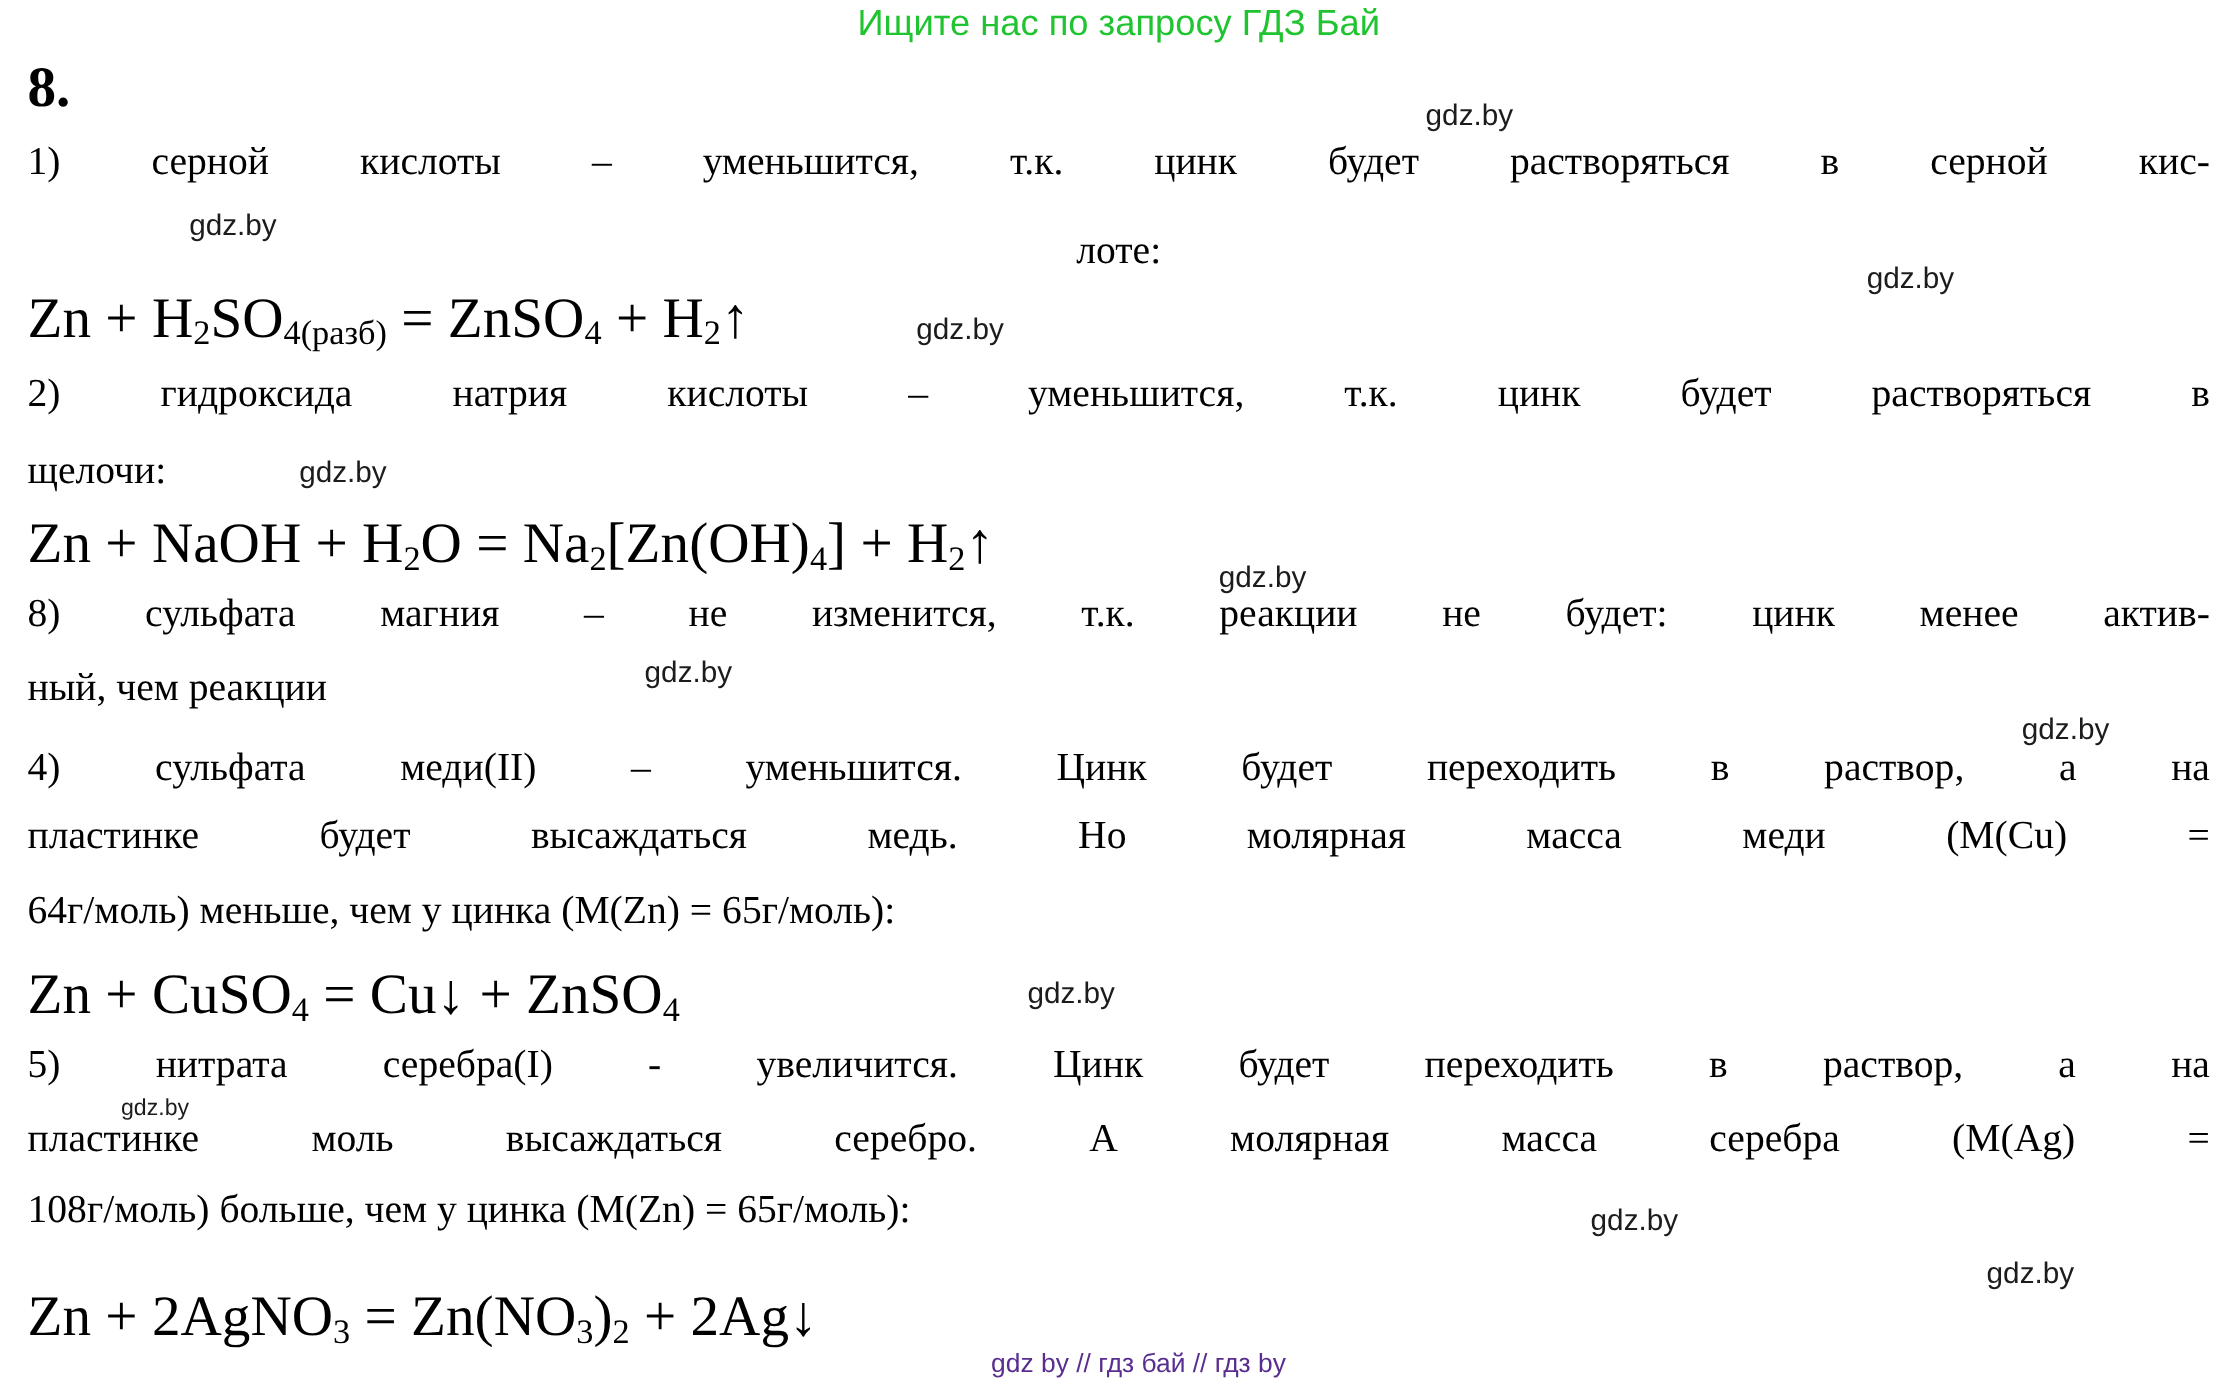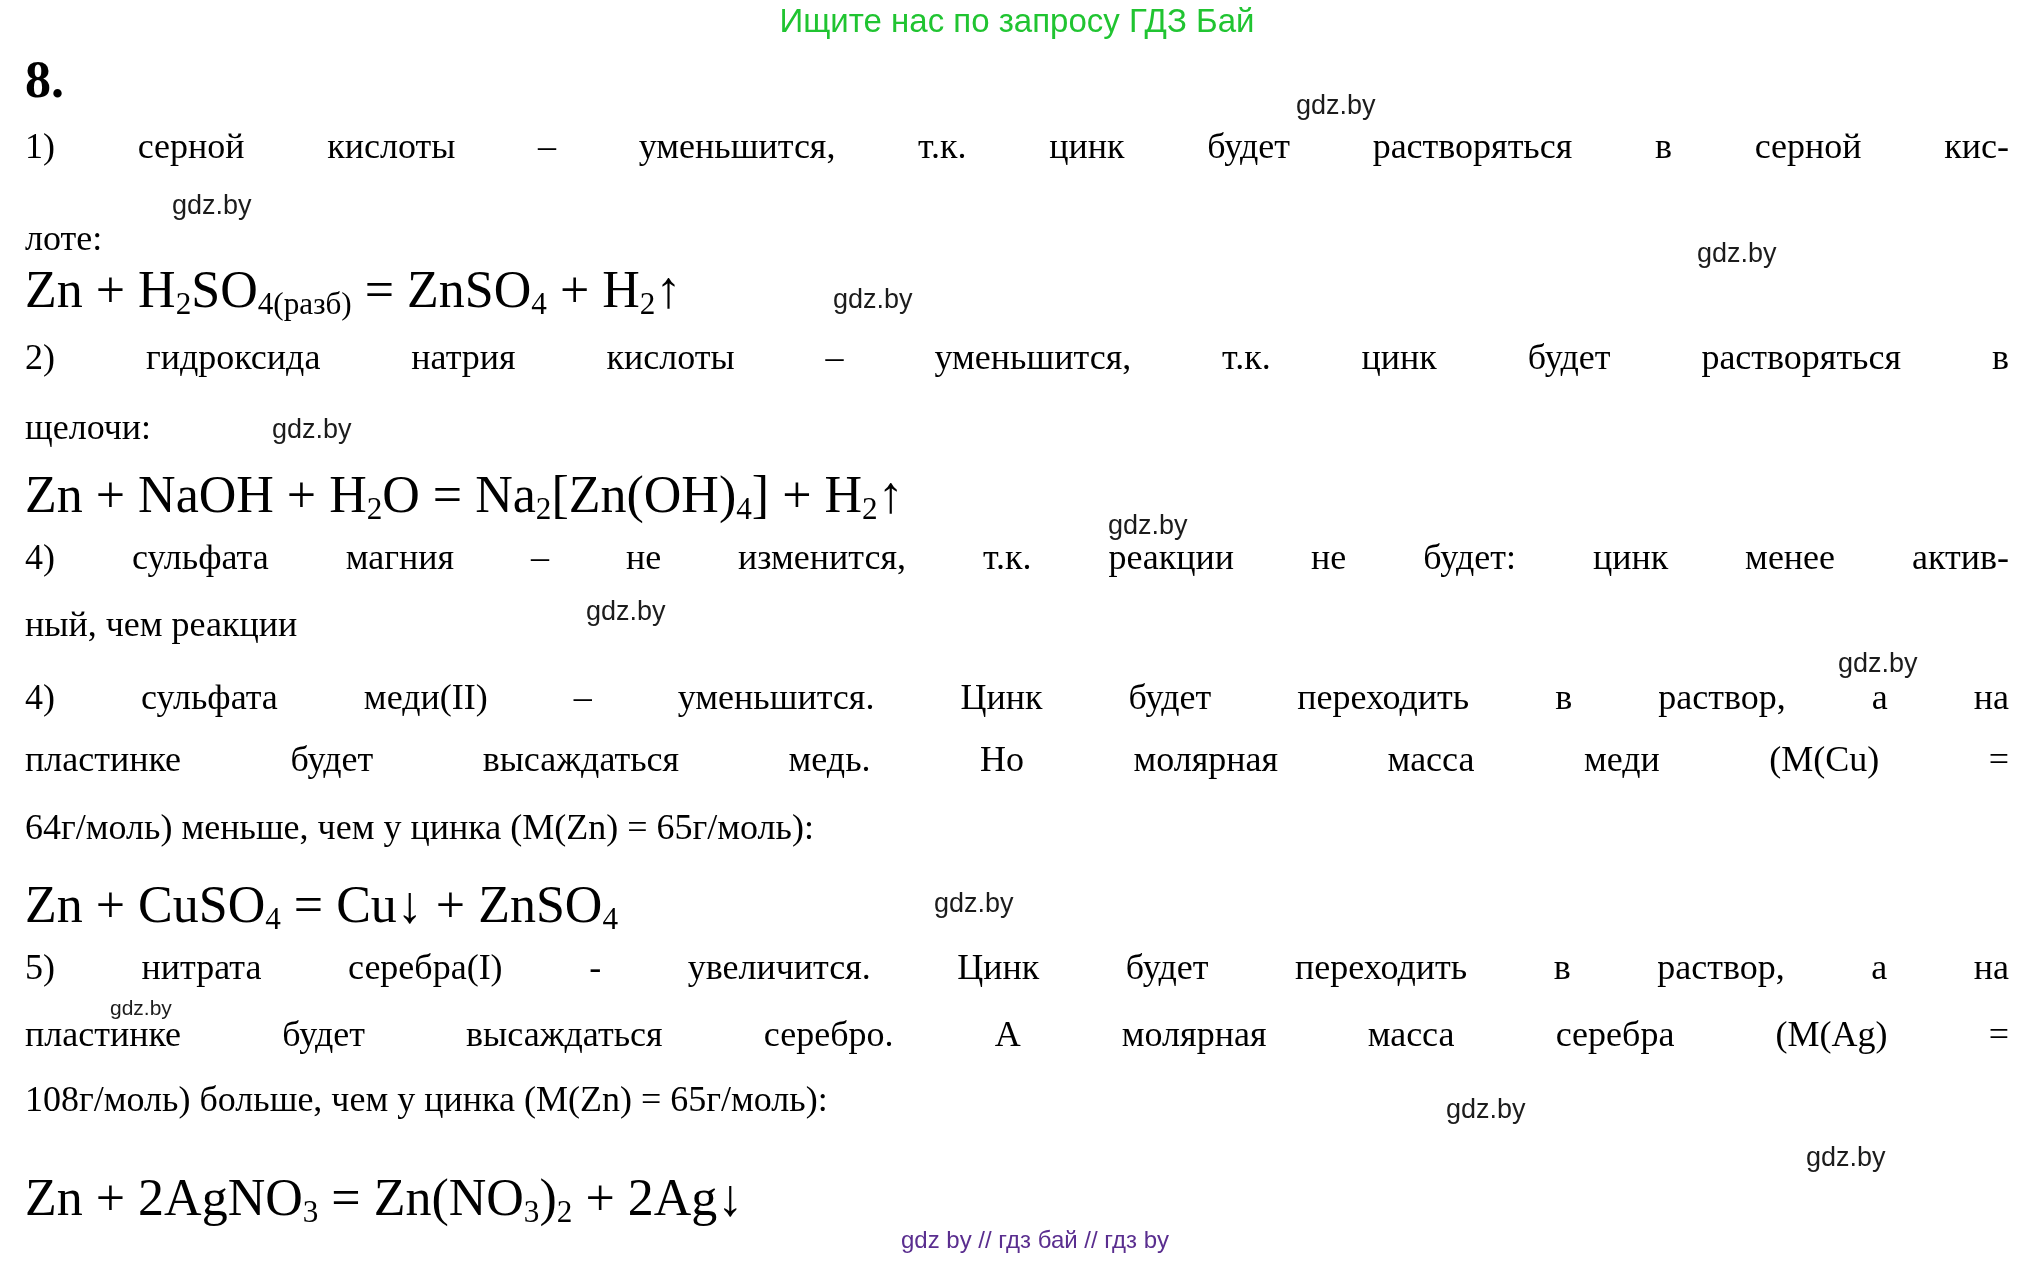--- a/index.html
+++ b/index.html
@@ -54,30 +54,30 @@
   }
 </style>
 </head>
 <body>
 
 <div id="page">
   <div class="header" style="color: rgb(32, 196, 49);">Ищите нас по запросу ГДЗ Бай</div>
   <div class="problem-number">8.</div>
   <div id="lines">
       <div class="line justify" style="top: 124px;">1) серной кислоты – уменьшится, т.к. цинк будет растворяться в серной кис-</div>
-      <div class="line" style="top: 216px;">лоте:</div>
+      <div class="line" style="top: 205px; text-align: center;">лоте:</div>
       <div class="line justify" style="top: 335px;">2) гидроксида натрия кислоты – уменьшится, т.к. цинк будет растворяться в</div>
       <div class="line" style="top: 405px;">щелочи:</div>
-      <div class="line justify" style="top: 535px;">4) сульфата магния – не изменится, т.к. реакции не будет: цинк менее актив-</div>
+      <div class="line justify" style="top: 535px;">8) сульфата магния – не изменится, т.к. реакции не будет: цинк менее актив-</div>
       <div class="line" style="top: 602px;">ный, чем реакции</div>
       <div class="line justify" style="top: 675px;">4) сульфата меди(II) – уменьшится. Цинк будет переходить в раствор, а на</div>
       <div class="line justify" style="top: 737px;">пластинке будет высаждаться медь. Но молярная масса меди (M(Cu) =</div>
       <div class="line" style="top: 805px;">64г/моль) меньше, чем у цинка (M(Zn) = 65г/моль):</div>
       <div class="line justify" style="top: 945px;">5) нитрата серебра(I) - увеличится. Цинк будет переходить в раствор, а на</div>
-      <div class="line justify" style="top: 1012px;">пластинке будет высаждаться серебро. А молярная масса серебра (M(Ag) =</div>
+      <div class="line justify" style="top: 1012px;">пластинке моль высаждаться серебро. А молярная масса серебра (M(Ag) =</div>
       <div class="line" style="top: 1077px;">108г/моль) больше, чем у цинка (M(Zn) = 65г/моль):</div>
     </div>
   <div id="equations">
       <div class="equation" style="top: 260px;"><span>Zn + H</span><span class="sub">2</span><span>SO</span><span class="sub">4(разб)</span><span> = ZnSO</span><span class="sub">4</span><span> + H</span><span class="sub">2</span><span>↑</span></div>
       <div class="equation" style="top: 465px;"><span>Zn + NaOH + H</span><span class="sub">2</span><span>O = Na</span><span class="sub">2</span><span>[Zn(OH)</span><span class="sub">4</span><span>] + H</span><span class="sub">2</span><span>↑</span></div>
       <div class="equation" style="top: 875px;"><span>Zn + CuSO</span><span class="sub">4</span><span> = Cu↓ + ZnSO</span><span class="sub">4</span></div>
       <div class="equation" style="top: 1137px; margin-top: 31px;"><span>Zn + 2AgNO</span><span class="sub">3</span><span> = Zn(NO</span><span class="sub">3</span><span>)</span><span class="sub">2</span><span> + 2Ag↓</span></div>
     </div>
   <div id="watermarks">
       <span class="wm" style="left: 1296px; top: 90px; font-size: 27px; color: rgb(28, 28, 28);">gdz.by</span>

